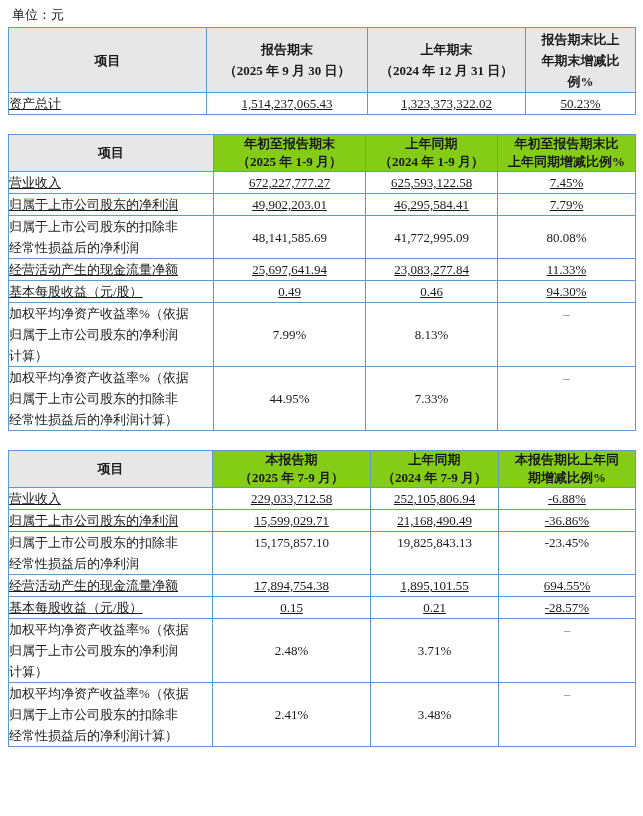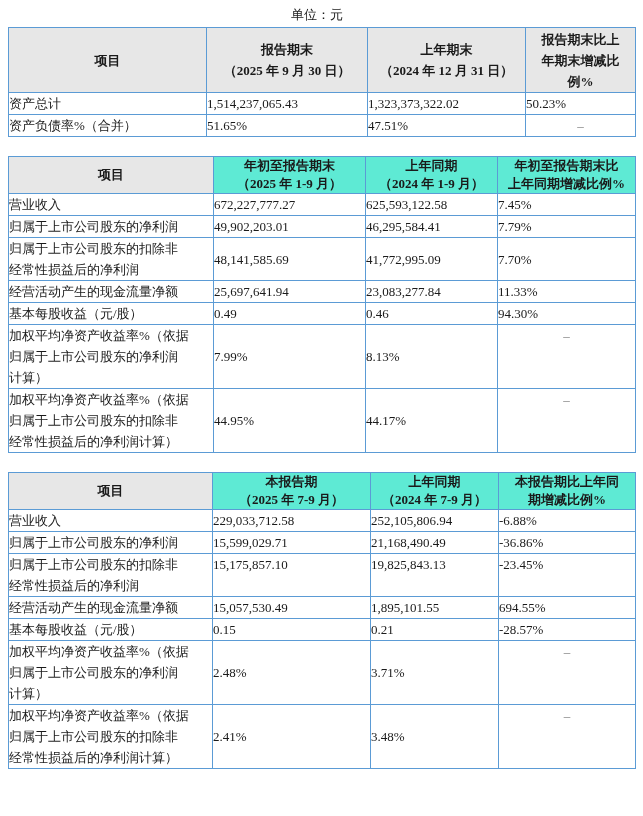--- a/index.html
+++ b/index.html
@@ -8,24 +8,24 @@
     background: #ffffff;
   }
   body {
     width: 643px;
     height: 816px;
     font-family: "Liberation Serif", "DejaVu Serif", serif;
     color: #1a1a1a;
     overflow: hidden;
   }
   .unit-label {
-    text-align: center;
+    text-align: left;
     font-size: 13px;
     line-height: 17px;
-    margin: 6px 9px 4px 0;
+    margin: 6px 9px 4px 12px;
   }
   table.report {
     border-collapse: collapse;
     table-layout: fixed;
     width: 627px;
     margin: 0 0 19px 8px;
   }
   table.report th,
   table.report td {
     border: 1px solid #5b9bd5;
@@ -36,40 +36,40 @@
     padding: 0;
   }
   table.report th {
     font-weight: 700;
     text-align: center;
     vertical-align: middle;
   }
   
   table.t1 th { background: #e7e7e7; height: 64px; }
   
-  table.t2 th, table.t3 th { height: 36px; line-height: 18px; background: #5eead4; }
+  table.t2 th, table.t3 th { height: 36px; line-height: 18px; background: #84cc16; }
   table.t2 th:first-child, table.t3 th:first-child { background: #e7e7e7; }
 
   td.label {
     text-align: left;
     padding-left: 5px;
     vertical-align: middle;
   }
   td.num {
-    text-align: left;
+    text-align: center;
     padding-right: 6px;
     vertical-align: middle;
   }
   td.dash {
     text-align: center;
     color: #777777;
     vertical-align: middle;
   }
   td.v-top { vertical-align: top; }
-  tr.single td { height: 21px; }
+  tr.single td { height: 21px; text-decoration: underline; }
 </style>
 </head>
 <body>
 
 <div>
 
   <div class="unit-label">单位：元</div>
 
   <table class="report t1">
     <colgroup>
@@ -90,26 +90,20 @@
 例%</th>
       </tr>
     </thead>
     <tbody>
       <tr class="single">
         <td class="label">资产总计</td>
         <td class="num">1,514,237,065.43</td>
         <td class="num">1,323,373,322.02</td>
         <td class="num">50.23%</td>
       </tr>
-      <tr class="single">
-        <td class="label">资产负债率%（合并）</td>
-        <td class="num">51.65%</td>
-        <td class="num">47.51%</td>
-        <td class="dash">–</td>
-      </tr>
     </tbody>
   </table>
 
   <table class="report t2">
     <colgroup>
       <col style="width:205px">
         <col style="width:152px">
         <col style="width:132px">
         <col style="width:138px">
     </colgroup>
@@ -135,21 +129,21 @@
         <td class="label">归属于上市公司股东的净利润</td>
         <td class="num">49,902,203.01</td>
         <td class="num">46,295,584.41</td>
         <td class="num">7.79%</td>
       </tr>
       <tr>
         <td class="label">归属于上市公司股东的扣除非
 经常性损益后的净利润</td>
         <td class="num">48,141,585.69</td>
         <td class="num">41,772,995.09</td>
-        <td class="num">7.70%</td>
+        <td class="num">80.08%</td>
       </tr>
       <tr class="single">
         <td class="label">经营活动产生的现金流量净额</td>
         <td class="num">25,697,641.94</td>
         <td class="num">23,083,277.84</td>
         <td class="num">11.33%</td>
       </tr>
       <tr class="single">
         <td class="label">基本每股收益（元/股）</td>
         <td class="num">0.49</td>
@@ -162,21 +156,21 @@
 计算）</td>
         <td class="num">7.99%</td>
         <td class="num">8.13%</td>
         <td class="dash v-top">–</td>
       </tr>
       <tr>
         <td class="label">加权平均净资产收益率%（依据
 归属于上市公司股东的扣除非
 经常性损益后的净利润计算）</td>
         <td class="num">44.95%</td>
-        <td class="num">44.17%</td>
+        <td class="num">7.33%</td>
         <td class="dash v-top">–</td>
       </tr>
     </tbody>
   </table>
 
   <table class="report t3">
     <colgroup>
       <col style="width:204px">
         <col style="width:158px">
         <col style="width:128px">
@@ -208,21 +202,21 @@
       </tr>
       <tr>
         <td class="label v-top">归属于上市公司股东的扣除非
 经常性损益后的净利润</td>
         <td class="num v-top">15,175,857.10</td>
         <td class="num v-top">19,825,843.13</td>
         <td class="num v-top">-23.45%</td>
       </tr>
       <tr class="single">
         <td class="label">经营活动产生的现金流量净额</td>
-        <td class="num">15,057,530.49</td>
+        <td class="num">17,894,754.38</td>
         <td class="num">1,895,101.55</td>
         <td class="num">694.55%</td>
       </tr>
       <tr class="single">
         <td class="label">基本每股收益（元/股）</td>
         <td class="num">0.15</td>
         <td class="num">0.21</td>
         <td class="num">-28.57%</td>
       </tr>
       <tr>

